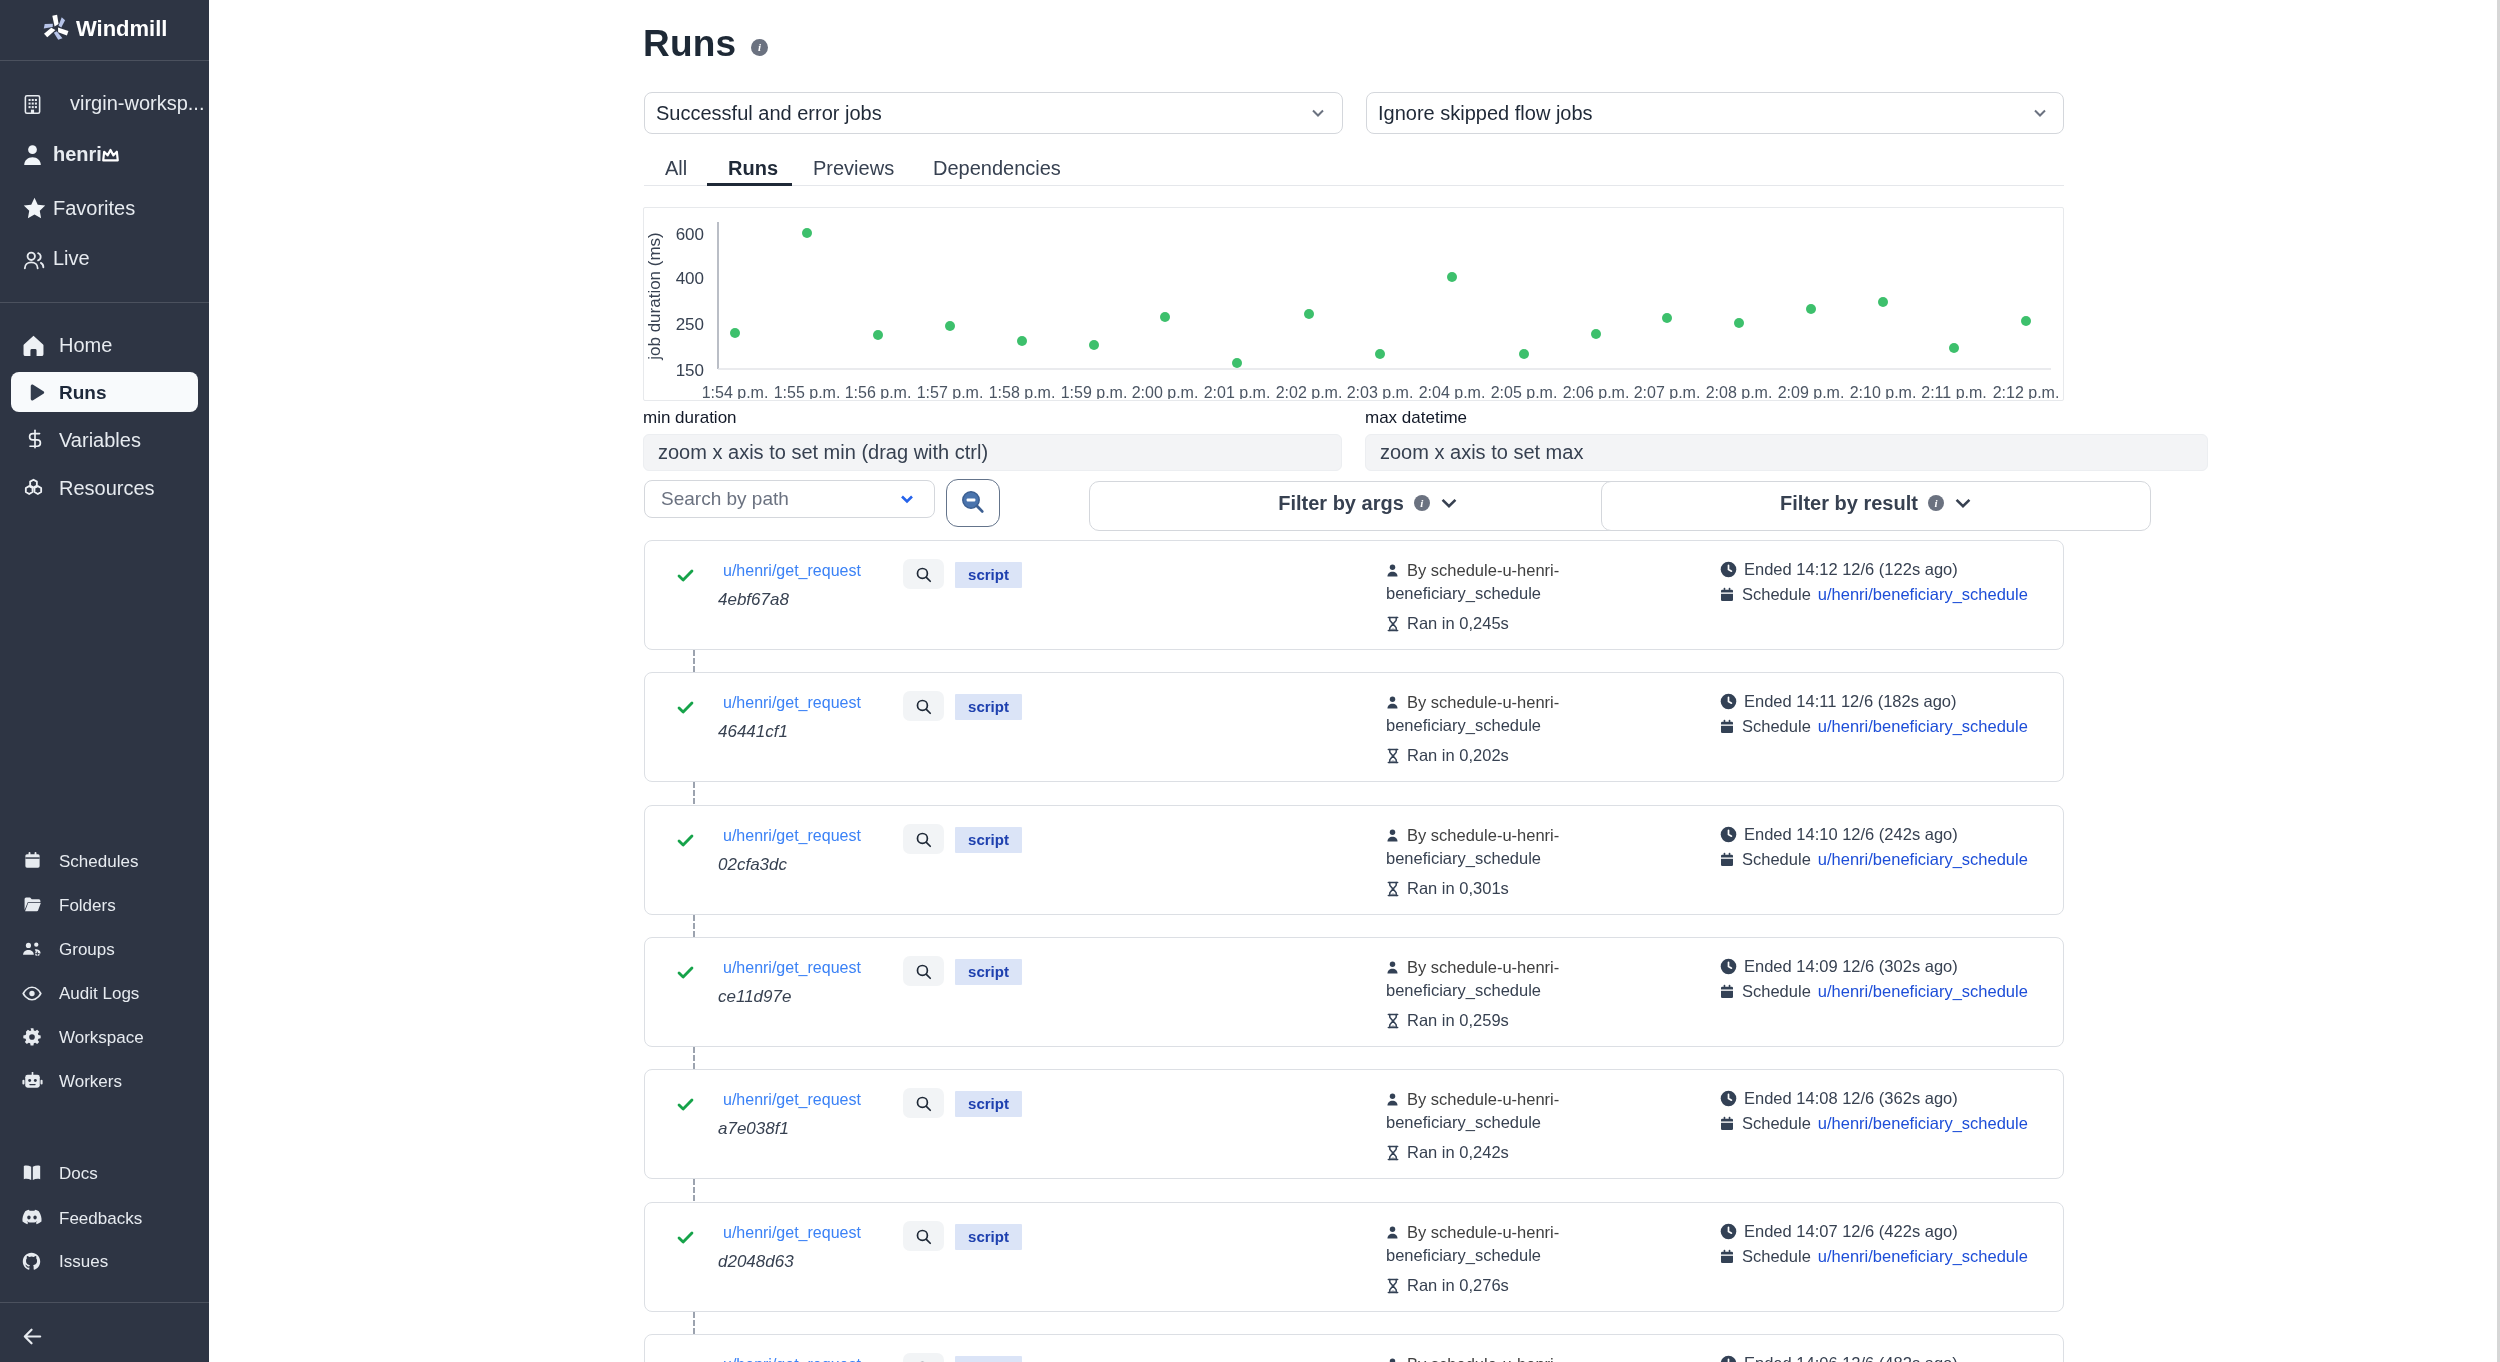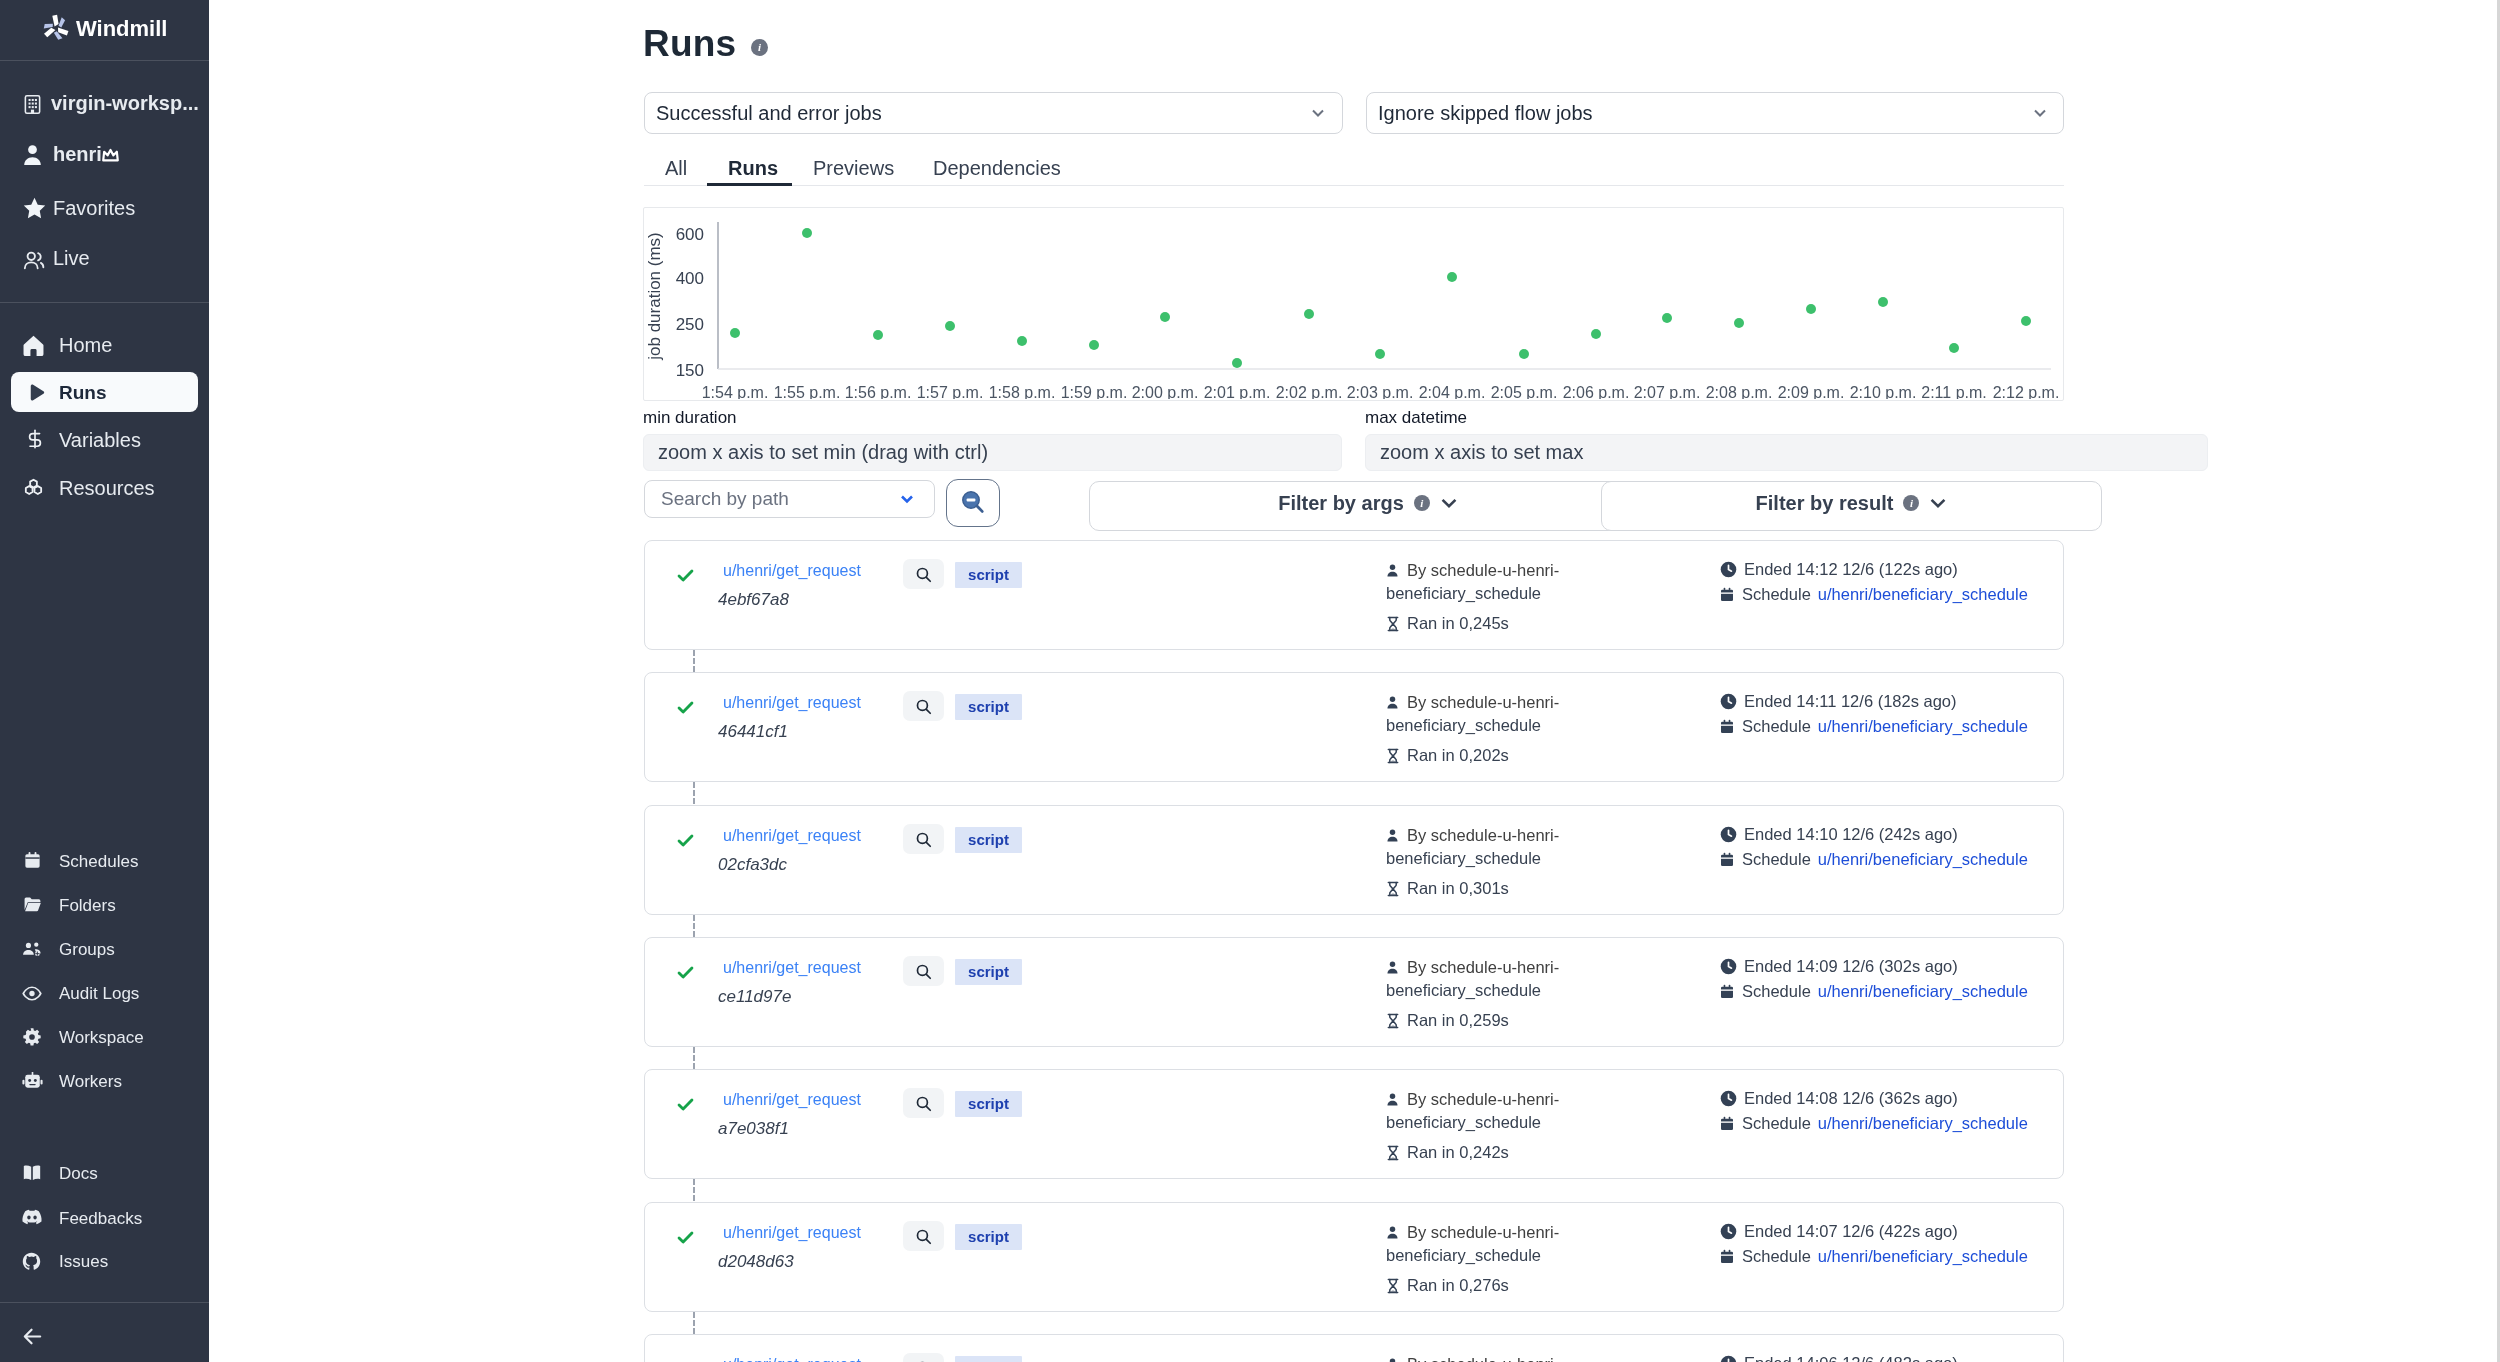--- a/index.html
+++ b/index.html
@@ -78,21 +78,21 @@
         <rect x="15" y="6" width="2.6" height="2.6"></rect>
       <rect x="7" y="10.5" width="2.6" height="2.6"></rect>
         <rect x="11" y="10.5" width="2.6" height="2.6"></rect>
         <rect x="15" y="10.5" width="2.6" height="2.6"></rect>
       <rect x="7" y="15" width="2.6" height="2.6"></rect>
         <rect x="11" y="15" width="2.6" height="2.6"></rect>
         <rect x="15" y="15" width="2.6" height="2.6"></rect>
       <rect x="10" y="19.5" width="4" height="4.5"></rect>
     </g>
   </svg>
-  <div class="item" style="left:51px;top:92px;font-weight:700">virgin-worksp...</div>
+  <div class="item" style="left:70px;top:92px;font-weight:400">virgin-worksp...</div>
 
   <svg style="position:absolute;left:22px;top:143px" width="21" height="23" viewBox="0 0 24 26" fill="#f1f5f9">
       <circle cx="12" cy="7.5" r="5"></circle>
       <path d="M2.5 25c0-5.4 4.2-9 9.5-9s9.5 3.6 9.5 9z"></path>
     </svg>
   <div class="item" style="left:53px;top:143px;font-weight:700">henri</div>
   <svg style="position:absolute;left:101px;top:147px" width="19" height="16" viewBox="0 0 26 22" fill="none" stroke="#fff" stroke-width="3" stroke-linejoin="round">
       <path d="M3 18.5 L4.3 6.5 L9 11.5 L13 4 L17 11.5 L21.7 6.5 L23 18.5 Z"></path>
     </svg>
 
@@ -290,21 +290,21 @@
     <path d="M19 18l5.2 5.4" stroke="#3c5f91" stroke-width="2.8" stroke-linecap="round"></path>
   </svg>
 </div>
 
 <div class="fbtn" style="left:1089px;width:558px">Filter by args
   <span style="display:inline-block;width:16px;height:16px;border-radius:50%;background:#6b7280;color:#fff;font-size:11px;font-weight:700;text-align:center;line-height:16px;font-family:'Liberation Serif',serif;font-style:italic">i</span>
   <svg width="18" height="18" viewBox="0 0 14 14" fill="none" stroke="#374151" stroke-width="2">
       <path d="M2 4.5l5 5 5-5"></path>
     </svg>
 </div>
-<div class="fbtn" style="left:1601px;width:501px">Filter by result
+<div class="fbtn" style="left:1601px;width:550px">Filter by result
   <span style="display:inline-block;width:16px;height:16px;border-radius:50%;background:#6b7280;color:#fff;font-size:11px;font-weight:700;text-align:center;line-height:16px;font-family:'Liberation Serif',serif;font-style:italic">i</span>
   <svg width="18" height="18" viewBox="0 0 14 14" fill="none" stroke="#374151" stroke-width="2">
       <path d="M2 4.5l5 5 5-5"></path>
     </svg>
 </div>
 
   <div class="card" style="top:540px">
     <svg class="chk" width="19" height="19" viewBox="0 0 20 20" fill="none" stroke="#16a34a" stroke-width="3" stroke-linecap="round" stroke-linejoin="round">
       <path d="M3.2 10.6l4.3 4.2L16.8 5.2"></path>
     </svg>

